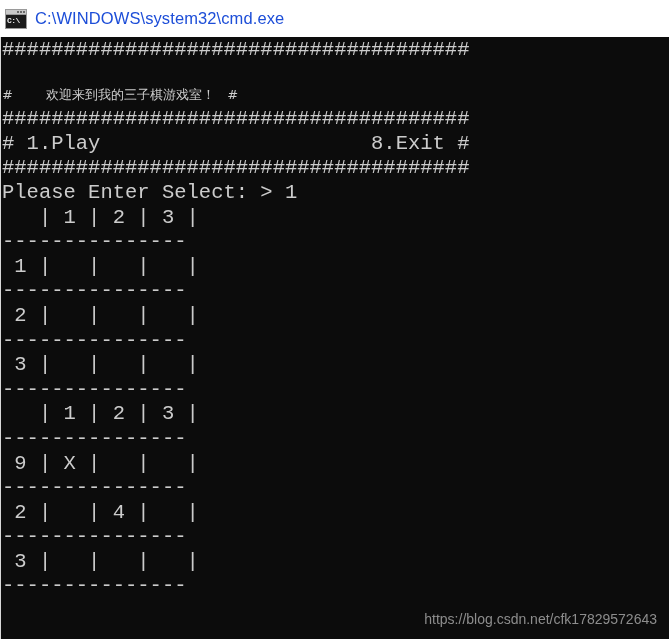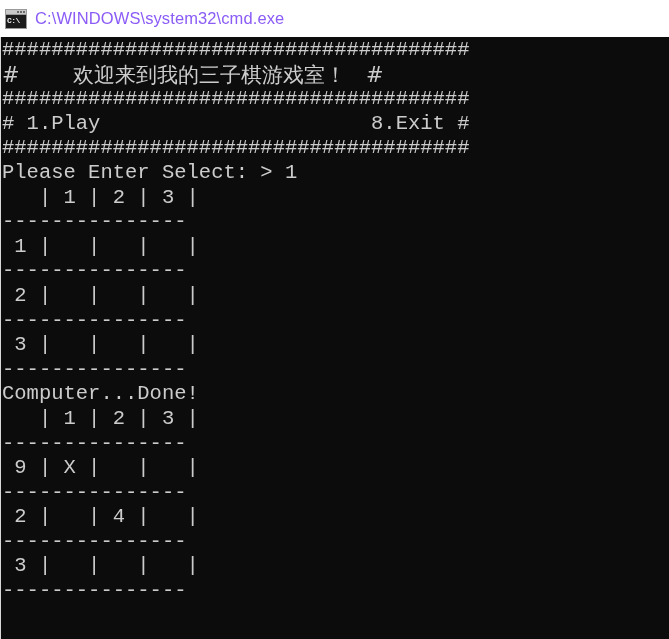--- a/index.html
+++ b/index.html
@@ -64,21 +64,21 @@
     font-size: 8px;
     line-height: 12px;
     font-weight: bold;
     padding-left: 1px;
     letter-spacing: -0.5px;
     overflow: hidden;
     white-space: nowrap;
   }
   #titlebar-text {
     font-size: 16.5px;
-    color: #8b5cf6;
+    color: #1d4ed8;
     white-space: nowrap;
     letter-spacing: 0.1px;
   }
 
   
   #console {
     position: absolute;
     left: 0; top: 37px;
     width: 669px;
     height: 602px;
@@ -99,22 +99,23 @@
     line-height: 24.6px;
     height: 24.6px;
     color: #cccccc;
     white-space: pre;
     letter-spacing: 0px;
     padding-left: 1px;
     box-sizing: border-box;
   }
   .cline.cjk {
     font-family: "DejaVu Sans", sans-serif;
-    font-size: 21px;
+    font-size: 13px;
     letter-spacing: 0px;
+    margin-top: 20px;
   }
 
   
   #watermark {
     position: absolute;
     right: 12px;
     bottom: 12px;
     font-family: "Liberation Sans", sans-serif;
     font-size: 14px;
     color: #8d8d8d;
@@ -148,26 +149,26 @@
         <div class="cline">######################################</div>
         <div class="cline">Please Enter Select: &gt; 1</div>
         <div class="cline">   | 1 | 2 | 3 |</div>
         <div class="cline">---------------</div>
         <div class="cline"> 1 |   |   |   |</div>
         <div class="cline">---------------</div>
         <div class="cline"> 2 |   |   |   |</div>
         <div class="cline">---------------</div>
         <div class="cline"> 3 |   |   |   |</div>
         <div class="cline">---------------</div>
-        <div class="cline">Computer...Done!</div>
         <div class="cline">   | 1 | 2 | 3 |</div>
         <div class="cline">---------------</div>
         <div class="cline"> 9 | X |   |   |</div>
         <div class="cline">---------------</div>
         <div class="cline"> 2 |   | 4 |   |</div>
         <div class="cline">---------------</div>
         <div class="cline"> 3 |   |   |   |</div>
         <div class="cline">---------------</div>
       </div>
   </div>
 
+  <div id="watermark">https://blog.csdn.net/cfk17829572643</div>
 
 </div>
 
 </body></html>

